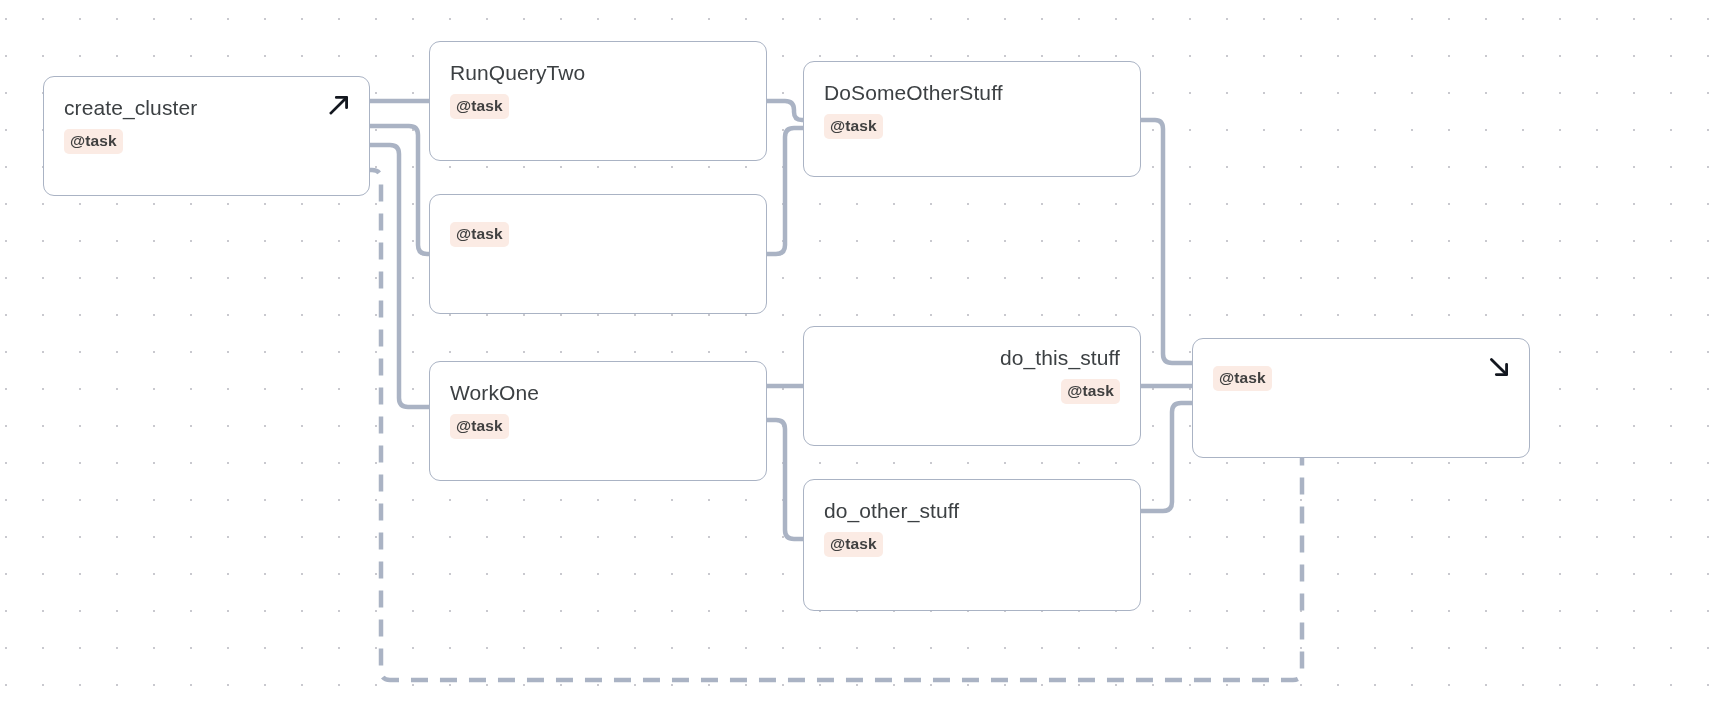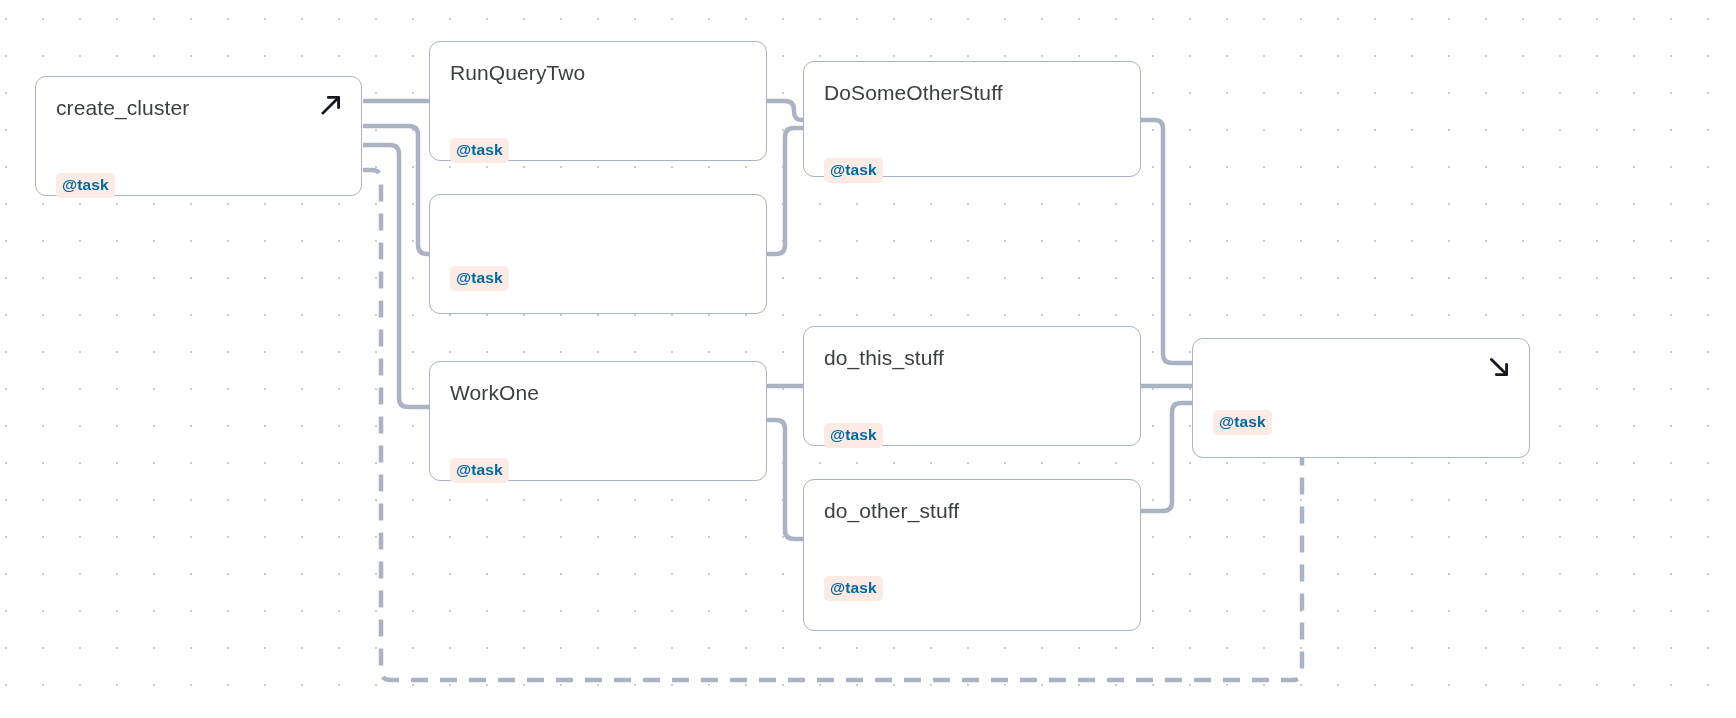--- a/index.html
+++ b/index.html
@@ -53,26 +53,25 @@
 
   .node-badge-row {
     margin-top: 9px;
   }
 
   .node-badge {
     display: inline-block;
     font-size: 15.5px;
     line-height: 18px;
     font-weight: 700;
-    color: #0369a1;
+    color: #404040;
     background: #fbebe4;
     border-radius: 5px;
     padding: 3px 6px 4px 6px;
     letter-spacing: 0.1px;
-    margin-top: 44px;
   }
 
   .node-arrow {
     position: absolute;
     top: 15px;
     right: 17px;
     width: 26px;
     height: 26px;
     color: #13171f;
   }
@@ -104,21 +103,21 @@
       <path d="M 1141 120 L 1155 120 Q 1163 120 1163 129 L 1163 354 Q 1163 363 1172 363 L 1192 363"></path>
 
       <path d="M 1141 386 L 1192 386"></path>
 
       <path d="M 1141 511 L 1163 511 Q 1172 511 1172 502 L 1172 412 Q 1172 403 1181 403 L 1192 403"></path>
 
       <path stroke-dasharray="17 12" d="M 363 170 L 372 170 Q 381 170 381 179 L 381 671 Q 381 680 390 680 L 1293 680 Q 1302 680 1302 671 L 1302 437 Q 1302 428 1293 428 L 1192 428"></path>
     </g>
   </svg>
 
-  <div class="node" style="left:35px; top:76px; width:327px; height:120px;">
+  <div class="node" style="left:43px; top:76px; width:327px; height:120px;">
     <div class="node-title">create_cluster</div>
     <div class="node-badge-row">
       <span class="node-badge">@task</span>
     </div>
     <span class="node-arrow">
       <svg viewBox="0 0 24 24" width="26" height="26" fill="none" stroke="currentColor" stroke-width="2.6" stroke-linecap="round" stroke-linejoin="round">
         <line x1="4.5" y1="19.5" x2="19" y2="5"></line>
         <polyline points="9.5,5 19,5 19,14.5"></polyline>
       </svg>
     </span>
@@ -144,28 +143,28 @@
     </div>
   </div>
 
   <div class="node" style="left:803px; top:61px; width:338px; height:116px;">
     <div class="node-title">DoSomeOtherStuff</div>
     <div class="node-badge-row">
       <span class="node-badge">@task</span>
     </div>
   </div>
 
-  <div class="node" style="left:803px; top:326px; width:338px; height:120px;">
+  <div class="node" style="left:803px; top:326px; width:338px; height:120px;text-align:right;">
     <div class="node-title">do_this_stuff</div>
     <div class="node-badge-row">
       <span class="node-badge">@task</span>
     </div>
   </div>
 
-  <div class="node" style="left:803px; top:479px; width:338px; height:152px;">
+  <div class="node" style="left:803px; top:479px; width:338px; height:132px;">
     <div class="node-title">do_other_stuff</div>
     <div class="node-badge-row">
       <span class="node-badge">@task</span>
     </div>
   </div>
 
   <div class="node" style="left:1192px; top:338px; width:338px; height:120px;">
     <div class="node-badge-row">
       <span class="node-badge">@task</span>
     </div>

